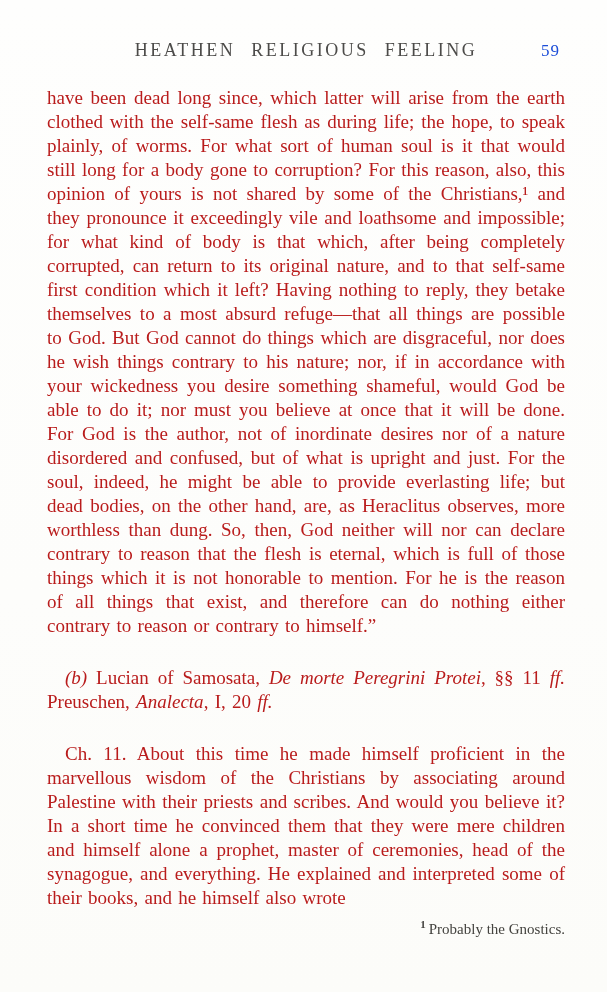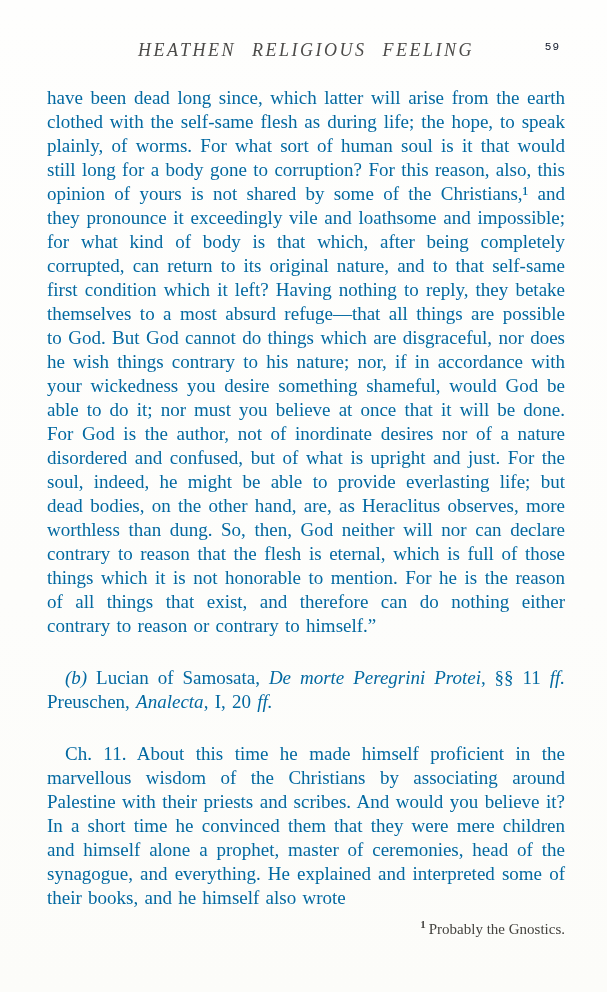--- a/index.html
+++ b/index.html
@@ -25,41 +25,39 @@
     position: relative;
     margin-top: 40px;
     height: 24px;
     text-align: center;
   }
   .running-title {
     font-size: 18px;
     letter-spacing: 2.5px;
     word-spacing: 9px;
     color: #4c4b49;
-    font-style: italic;
   }
   .page-number {
     position: absolute;
     right: 5px;
     top: 1px;
-    font-size: 11px;
+    font-size: 17px;
     letter-spacing: 1px;
-    color: #0f172a;
-    font-family: Liberation Mono, monospace;
+    color: #1d4ed8;
   }
   .body-text {
     margin-top: 22px;
   }
   .body-text p {
     margin: 0;
     font-size: 19px;
     line-height: 24px;
     text-align: justify;
     word-spacing: 1.5px;
-    color: #0369a1;
+    color: #b91c1c;
   }
   p.quote-paragraph {
     
     text-indent: 0;
   }
   p.citation-paragraph {
     margin-top: 28px;
     text-indent: 18px;
   }
   p.chapter-paragraph {

